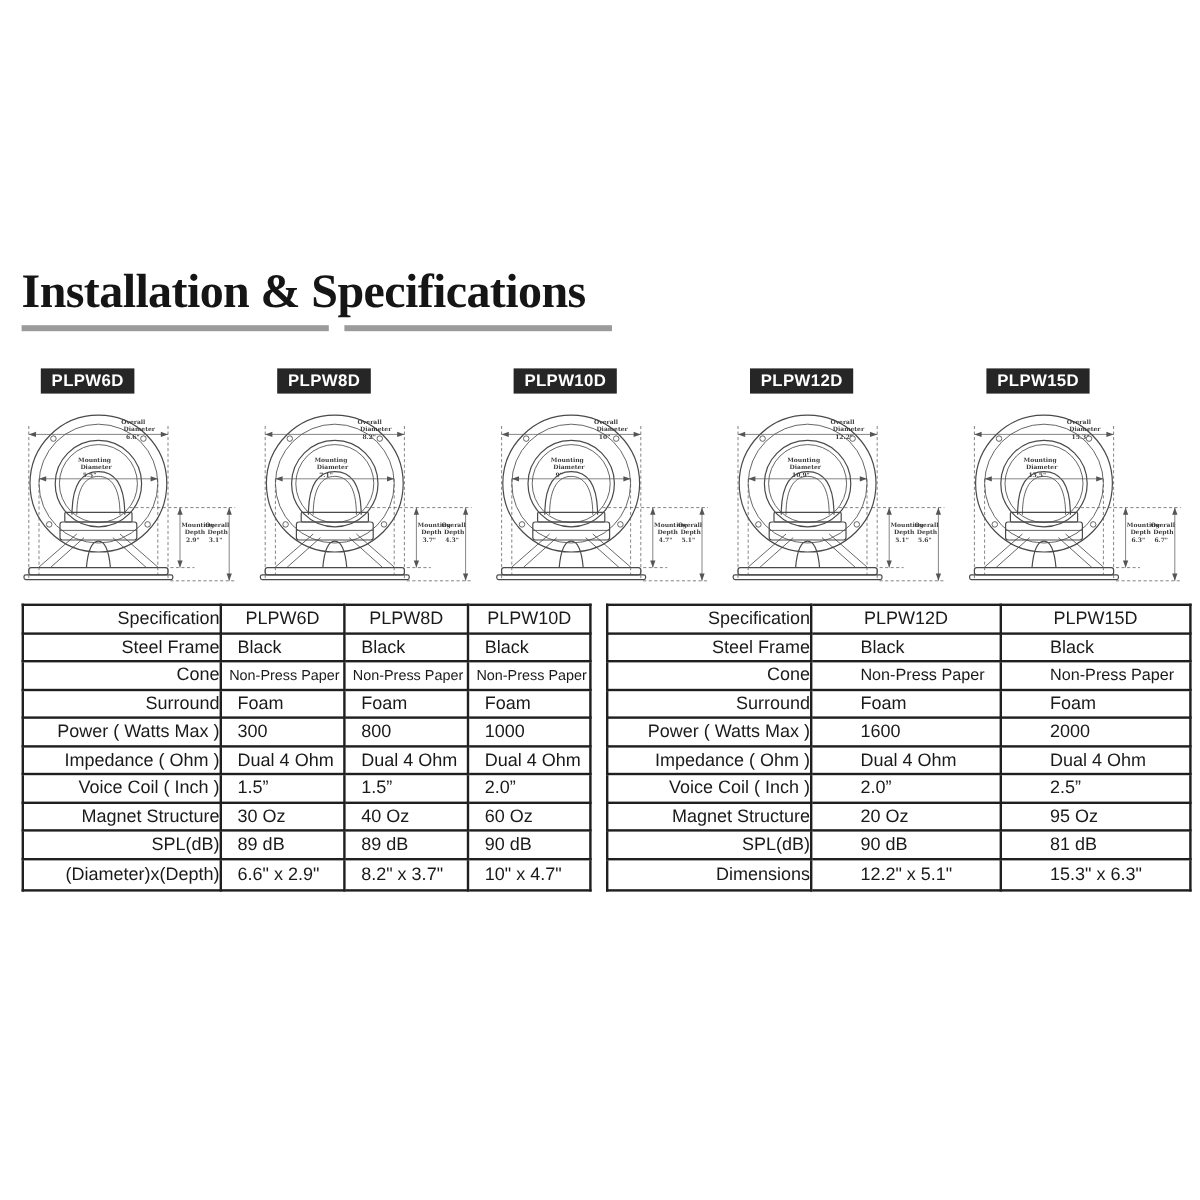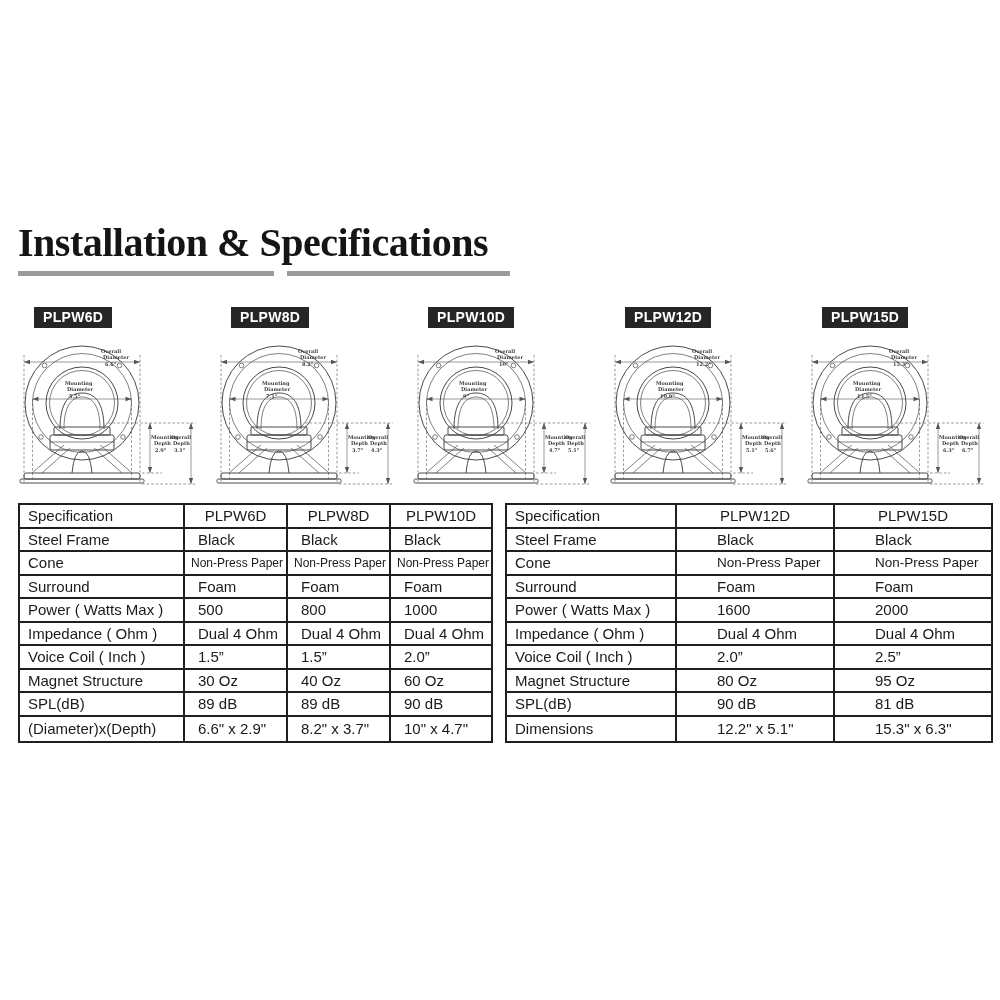--- a/index.html
+++ b/index.html
@@ -30,21 +30,21 @@
   .arrow{fill:var(--dim);stroke:none;}
   .dimtext{font-family:"DejaVu Serif",serif;font-size:5px;font-weight:bold;fill:#3d3d3d;}
 
   
   .tables-row{position:absolute;top:503px;left:18px;display:flex;gap:12px;}
   table.spec{border-collapse:collapse;table-layout:fixed;background:#fff;}
   table.spec td,table.spec th{border:2px solid var(--border);height:23.5px;font-size:15px;
     font-weight:normal;color:#1a1a1a;overflow:hidden;white-space:nowrap;}
   table.t1{width:473px;}
   table.t2{width:486px;}
-  td.lbl,th.lbl{text-align:left;padding-left:8px;}
+  td.lbl,th.lbl{text-align:right;padding-left:8px;}
   table.t1 td.v{text-align:left;padding-left:13px;}
   table.t2 td.v{text-align:left;padding-left:40px;}
   th.v{text-align:center;}
   table.t1 tr.cone td.v{font-size:12px;padding-left:6px;}
   table.t2 tr.cone td.v{font-size:13.5px;}
   tr.dims td{height:26px;}
 </style>
 </head>
 <body>
 
@@ -435,21 +435,21 @@
         <td class="v">Non-Press Paper</td>
       </tr>
       <tr>
         <td class="lbl">Surround</td>
         <td class="v">Foam</td>
         <td class="v">Foam</td>
         <td class="v">Foam</td>
       </tr>
       <tr>
         <td class="lbl">Power ( Watts Max )</td>
-        <td class="v">500</td>
+        <td class="v">300</td>
         <td class="v">800</td>
         <td class="v">1000</td>
       </tr>
       <tr>
         <td class="lbl">Impedance ( Ohm )</td>
         <td class="v">Dual 4 Ohm</td>
         <td class="v">Dual 4 Ohm</td>
         <td class="v">Dual 4 Ohm</td>
       </tr>
       <tr>
@@ -516,21 +516,21 @@
         <td class="v">Dual 4 Ohm</td>
         <td class="v">Dual 4 Ohm</td>
       </tr>
       <tr>
         <td class="lbl">Voice Coil ( Inch )</td>
         <td class="v">2.0”</td>
         <td class="v">2.5”</td>
       </tr>
       <tr>
         <td class="lbl">Magnet Structure</td>
-        <td class="v">80 Oz</td>
+        <td class="v">20 Oz</td>
         <td class="v">95 Oz</td>
       </tr>
       <tr>
         <td class="lbl">SPL(dB)</td>
         <td class="v">90 dB</td>
         <td class="v">81 dB</td>
       </tr>
       <tr class="dims">
         <td class="lbl">Dimensions</td>
         <td class="v">12.2" x 5.1"</td>

